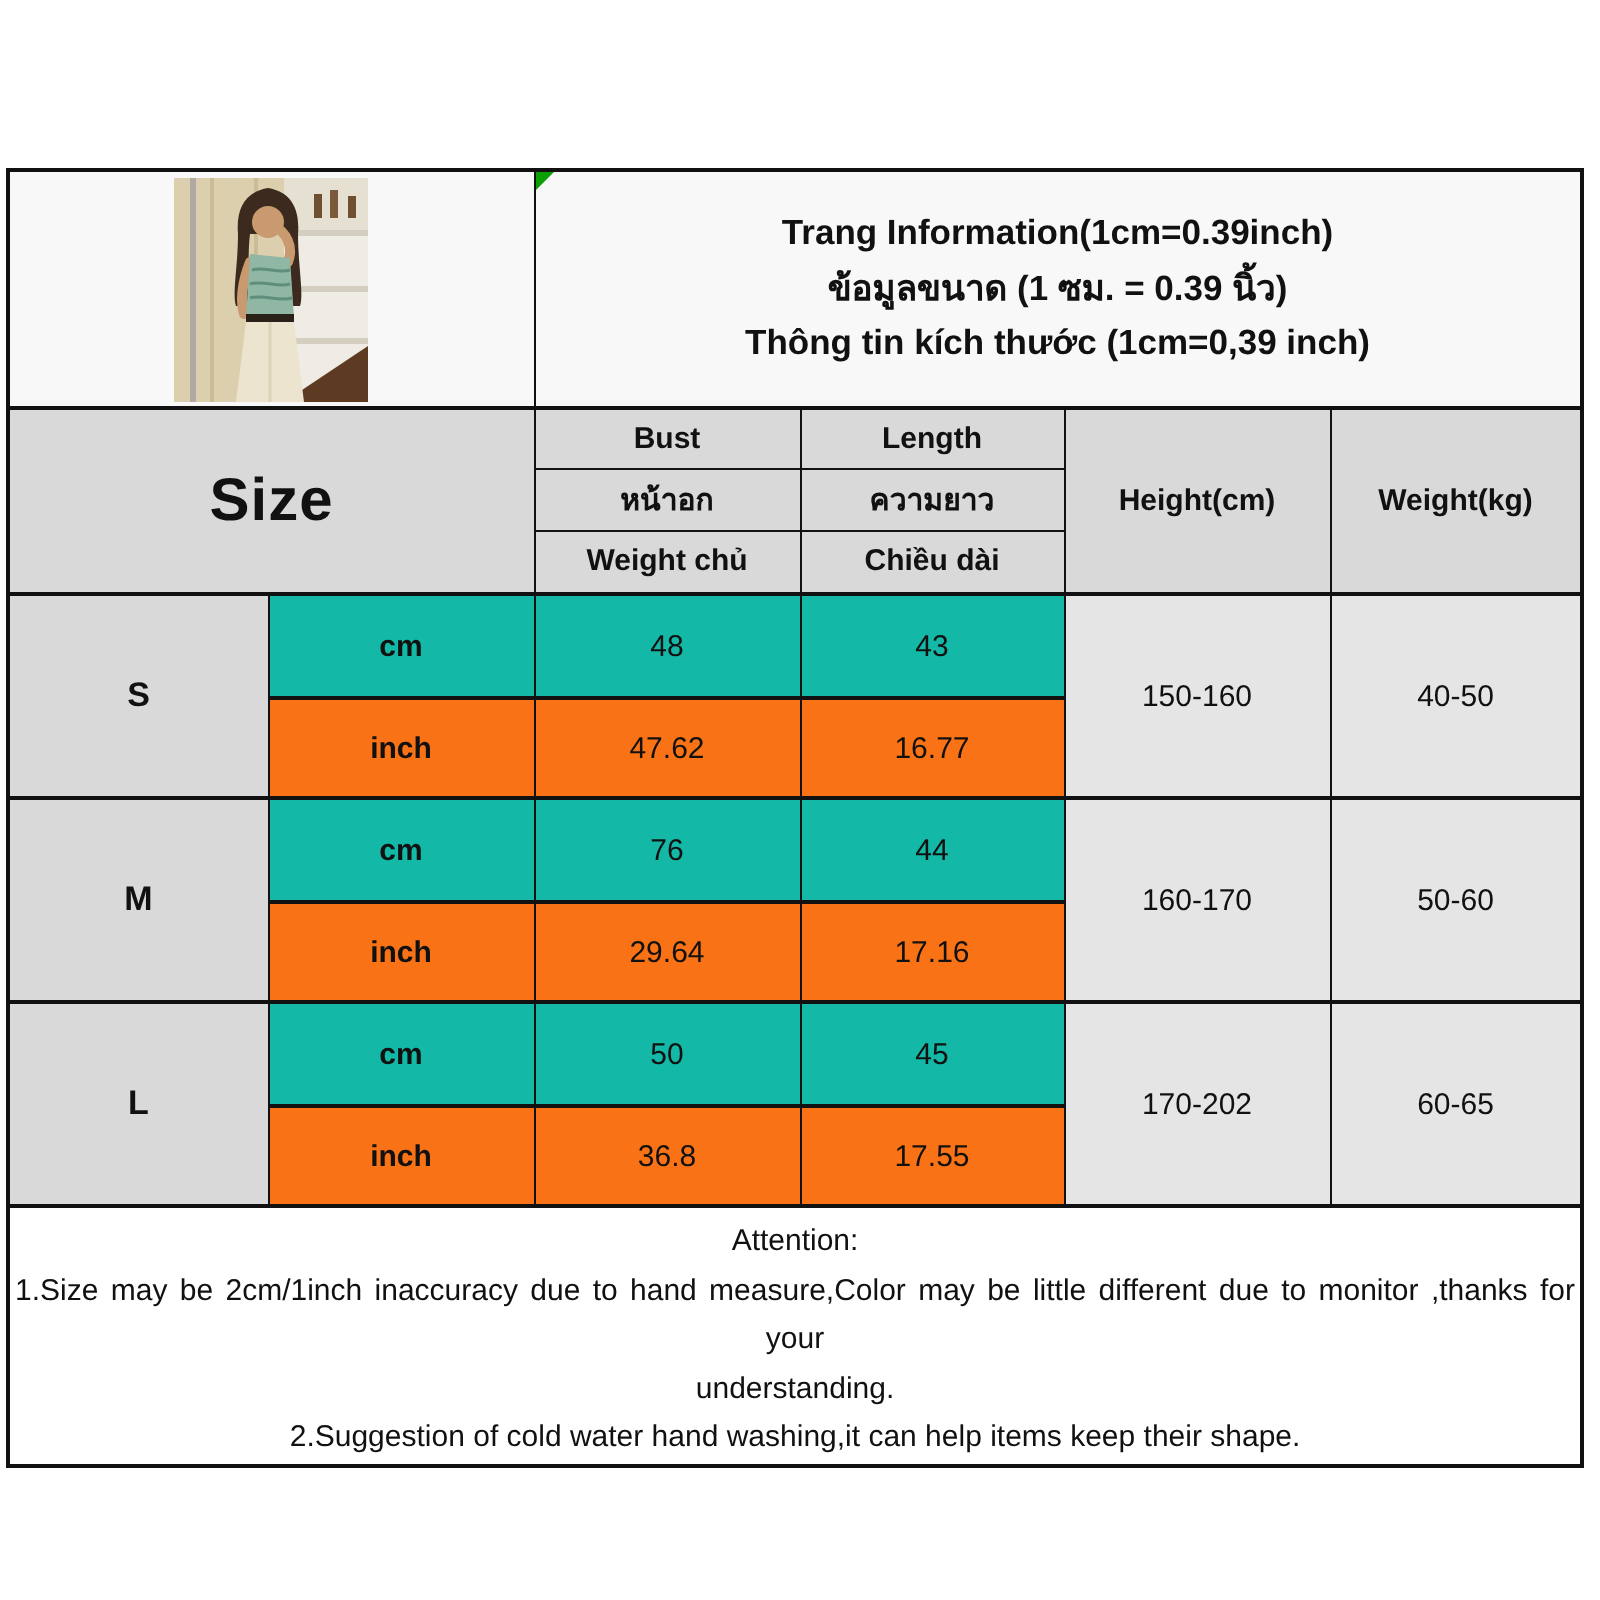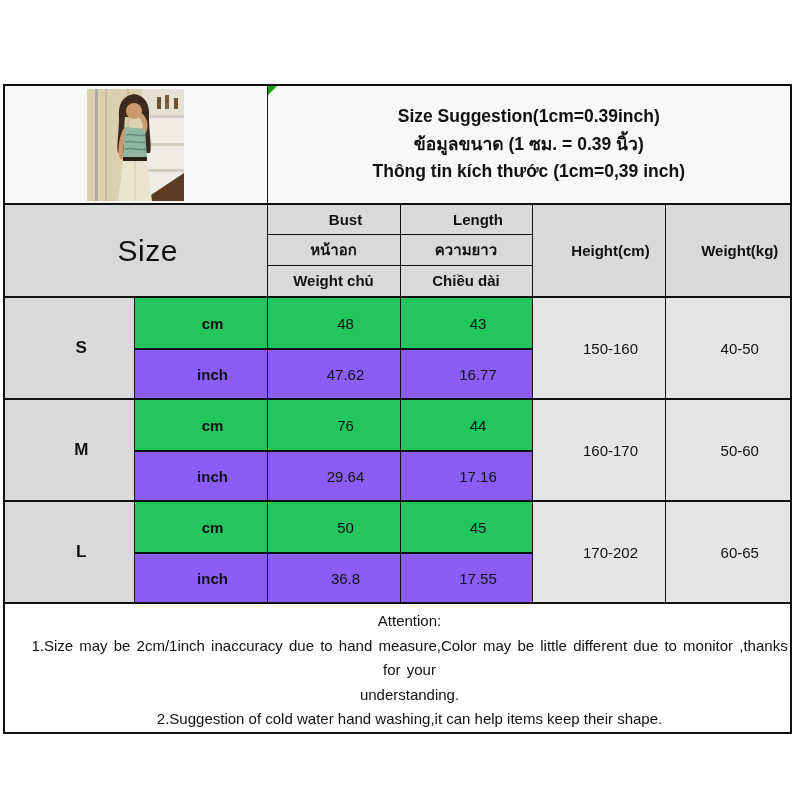--- a/index.html
+++ b/index.html
@@ -8,45 +8,45 @@
 
   table.size-chart{
     position:absolute;left:3px;top:84px;width:787px;
     border-collapse:collapse;table-layout:fixed;
     border:2px solid #111;
     background:#ffffff;
   }
   td{border:1px solid #111;text-align:center;vertical-align:middle;padding:0;overflow:hidden;}
 
   
-  tr.hr2 td{border-top-width:2px;padding-left:24px;}
+  tr.hr2 td{border-top-width:2px;}
 
   
   tr.r-photo{height:119px;}
   tr.r-h1{height:30px;}
   tr.r-h2{height:31px;}
   tr.r-h3{height:32px;}
   tr.r-cm{height:52px;}
   tr.r-inch{height:50px;}
   tr.r-note{height:100px;}
 
   .c-photo{background:#f8f8f8;}
   .c-title{background:#f8f8f8;position:relative;}
   .title-lines{display:flex;flex-direction:column;justify-content:center;height:100%;gap:0;}
   .title-lines div{font-weight:bold;font-size:17.5px;line-height:27.5px;}
   .corner-marker{position:absolute;left:0;top:0;width:0;height:0;
     border-top:9px solid #0aa004;border-right:9px solid transparent;}
 
-  .c-size-label{background:#d9d9d9;font-weight:normal;font-size:30px;letter-spacing:.5px;}
+  .c-size-label{background:#d9d9d9;font-weight:bold;font-size:30px;letter-spacing:.5px;}
   .hcell{background:#d9d9d9;font-weight:bold;font-size:15px;}
   .c-sizename{background:#d9d9d9;font-weight:bold;font-size:17px;}
   .c-unit{font-weight:bold;font-size:15px;}
   .c-val{font-size:15px;}
-  .bg-cm{background:#22c55e;}
-  .bg-inch{background:#8b5cf6;}
+  .bg-cm{background:#14b8a6;}
+  .bg-inch{background:#f97316;}
   .c-range{background:#e5e5e5;font-size:15px;}
 
   .c-note{background:#ffffff;vertical-align:top;margin-left:36px;}
   .note-block{padding-top:5px;font-size:15px;line-height:24.5px;}
   .note-block .wide{word-spacing:2px;}
 
   .photo-wrap{display:flex;justify-content:center;align-items:center;height:100%;}
 </style>
 </head>
 <body>
@@ -88,21 +88,21 @@
             <path d="M39,46 C45,44 52,48 58,46 M38,53 C45,51 52,55 58,53 M38,60 C45,58 52,62 59,60" stroke="#5f8f7c" stroke-width="1.5" fill="none"></path>
             <rect x="36" y="68" width="24" height="4" fill="#2a2118"></rect>
             <path d="M36,72 L60,72 L65,112 L31,112 Z" fill="#ece4cf"></path>
             <path d="M48,72 L48,112" stroke="#ddd2b8" stroke-width="1.5"></path>
           </svg>
         </div>
       </td>
       <td colspan="4" class="c-title">
         <span class="corner-marker"></span>
         <div class="title-lines">
-          <div>Size Suggestion(1cm=0.39inch)</div>
+          <div>Trang Information(1cm=0.39inch)</div>
           <div>ข้อมูลขนาด (1 ซม. = 0.39 นิ้ว)</div>
           <div>Thông tin kích thước (1cm=0,39 inch)</div>
         </div>
       </td>
     </tr>
 
     <tr class="r-h1 hr2">
       <td colspan="2" rowspan="3" class="c-size-label">Size</td>
       <td class="hcell">Bust</td>
       <td class="hcell">Length</td>

